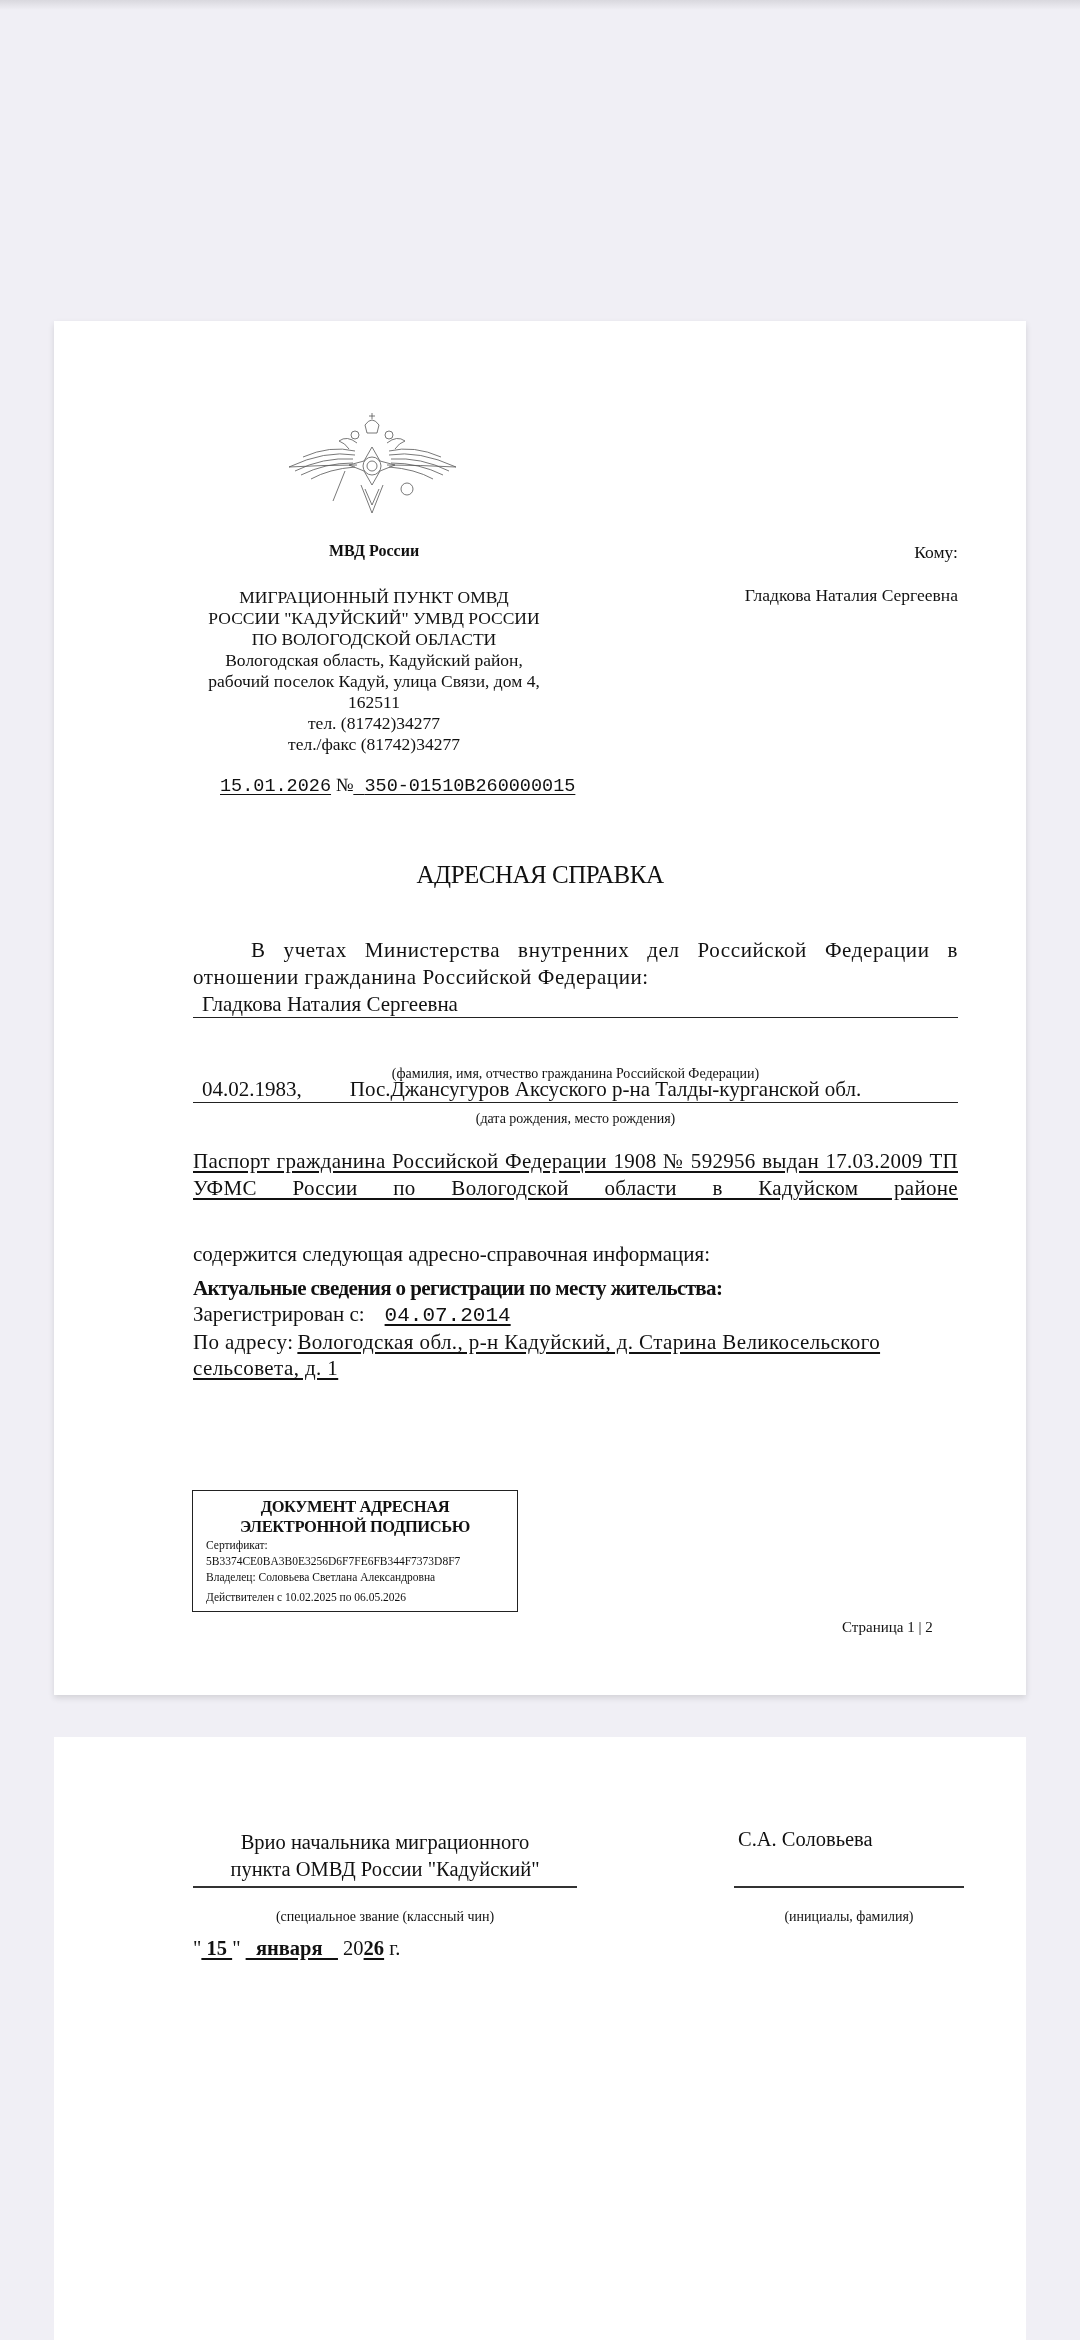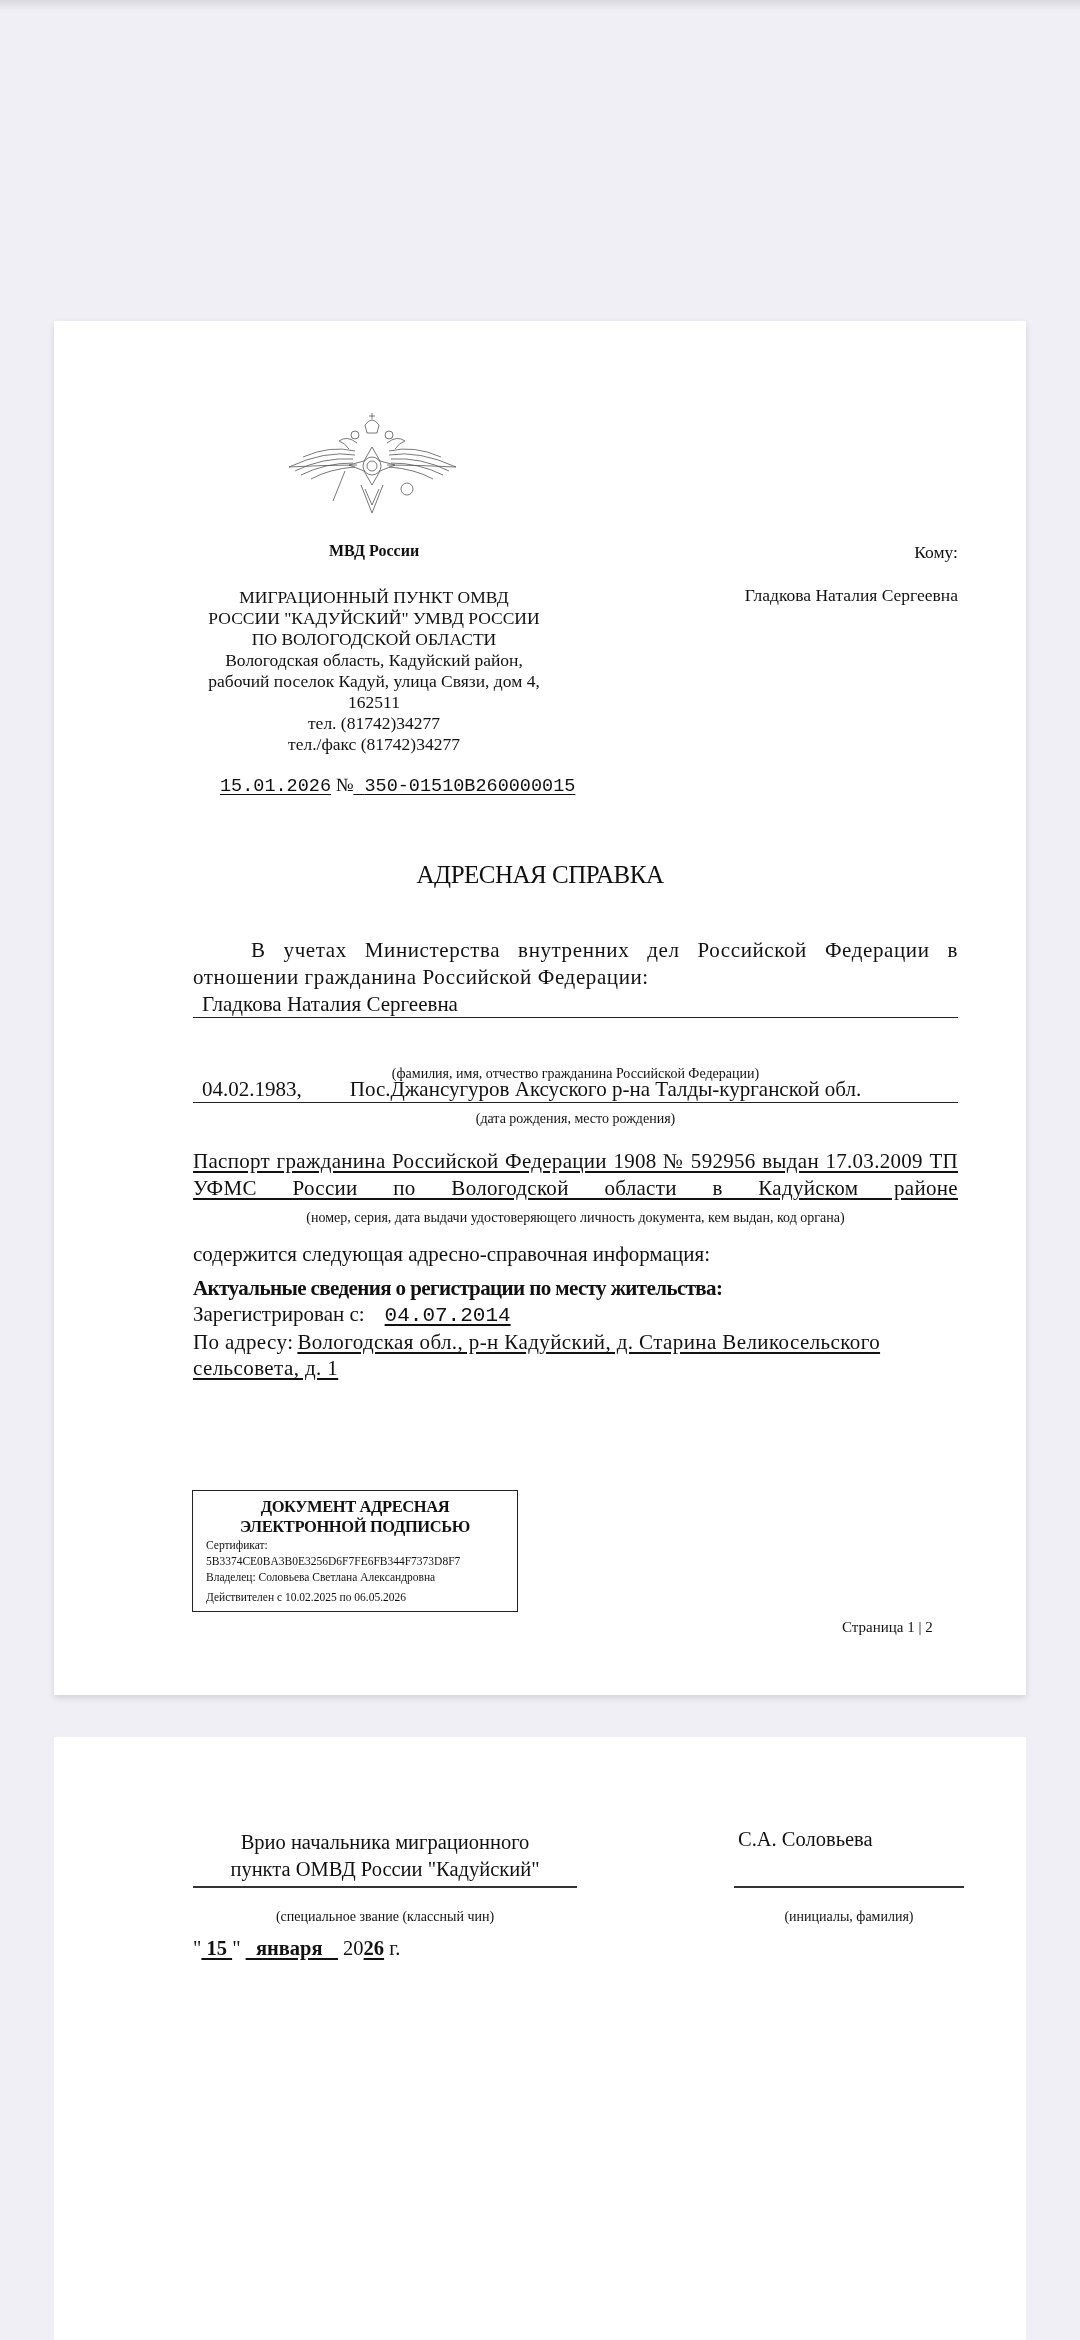--- a/index.html
+++ b/index.html
@@ -143,21 +143,20 @@
 
   <div class="abs field f-name">Гладкова Наталия Сергеевна</div>
   <div class="abs cap cap-name">(фамилия, имя, отчество гражданина Российской Федерации)</div>
 
   <div class="abs field f-birth">
     <span>04.02.1983,</span><span class="gap"></span><span>Пос.Джансугуров Аксуского р-на Талды-курганской обл.</span>
   </div>
   <div class="abs cap cap-birth">(дата рождения, место рождения)</div>
 
   <div class="abs passport"><span>Паспорт гражданина Российской Федерации   1908 №  592956   выдан 17.03.2009 ТП УФМС России по Вологодской области в Кадуйском районе</span></div>
-  <div class="abs cap cap-pass">(номер, серия, дата выдачи удостоверяющего личность документа, кем выдан, код органа)</div>
 
   <div class="abs contains">содержится следующая адресно-справочная информация:</div>
   <div class="abs bold-head">Актуальные сведения о регистрации по месту жительства:</div>
   <div class="abs reg-since">
     <span>Зарегистрирован с:</span><span class="val u">04.07.2014</span>
   </div>
   <div class="abs addr">
     <span>По адресу:</span><span class="val">Вологодская обл., р-н Кадуйский, д. Старина Великосельского сельсовета, д. 1</span>
   </div>
 

